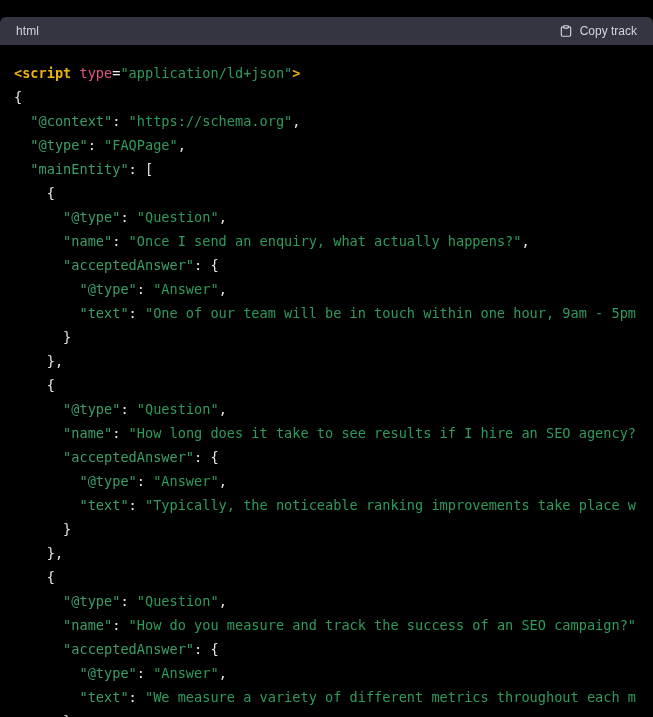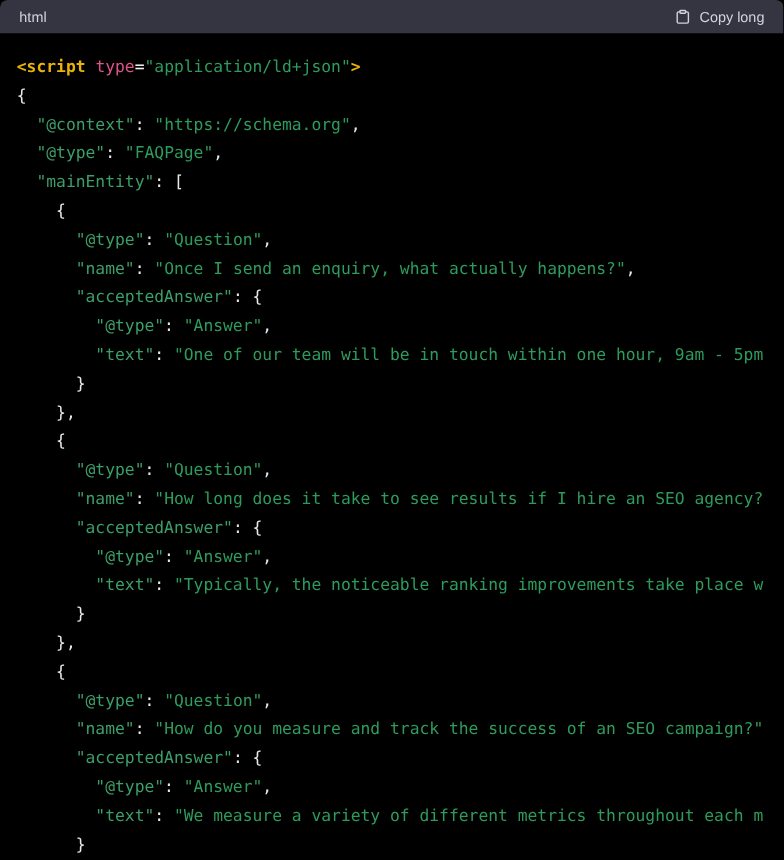--- a/index.html
+++ b/index.html
@@ -29,20 +29,21 @@
   .cb-header {
     height: 28px;
     background: #343541;
     display: flex;
     align-items: center;
     justify-content: space-between;
     padding: 0 16px 0 16px;
     box-sizing: border-box;
     border-top-left-radius: 6px;
     border-top-right-radius: 6px;
+    margin-top: 17px;
   }
   .cb-lang {
     color: #d1d5db;
     font-size: 12px;
     line-height: 12px;
     font-family: "Liberation Sans", sans-serif;
     letter-spacing: 0.1px;
   }
   .cb-copy {
     display: flex;
@@ -101,21 +102,21 @@
   <div class="cb-header">
     <span class="cb-lang">html</span>
 
     <div class="cb-copy">
       <span class="ic">
         <svg width="14" height="14" viewBox="0 0 24 24" fill="none" stroke="#d1d5db" stroke-width="2" stroke-linecap="round" stroke-linejoin="round">
           <rect x="8" y="3" width="8" height="4" rx="1"></rect>
           <path d="M8 5H6a2 2 0 0 0-2 2v12a2 2 0 0 0 2 2h12a2 2 0 0 0 2-2V7a2 2 0 0 0-2-2h-2"></path>
         </svg>
       </span>
-      <span>Copy long</span>
+      <span>Copy track</span>
     </div>
   </div>
 
   <div class="cb-body">
     <pre class="code" id="code-root"><span class="ln"><span class="t-tag">&lt;script</span><span class="t-plain"> </span><span class="t-attr">type</span><span class="t-op">=</span><span class="t-str">"application/ld+json"</span><span class="t-tag">&gt;</span></span><span class="ln"><span class="t-punc">{</span></span><span class="ln"><span class="t-key">  "@context"</span><span class="t-punc">:</span><span class="t-str"> "https://schema.org"</span><span class="t-punc">,</span></span><span class="ln"><span class="t-key">  "@type"</span><span class="t-punc">:</span><span class="t-str"> "FAQPage"</span><span class="t-punc">,</span></span><span class="ln"><span class="t-key">  "mainEntity"</span><span class="t-punc">: [</span></span><span class="ln"><span class="t-punc">    {</span></span><span class="ln"><span class="t-key">      "@type"</span><span class="t-punc">:</span><span class="t-str"> "Question"</span><span class="t-punc">,</span></span><span class="ln"><span class="t-key">      "name"</span><span class="t-punc">:</span><span class="t-str"> "Once I send an enquiry, what actually happens?"</span><span class="t-punc">,</span></span><span class="ln"><span class="t-key">      "acceptedAnswer"</span><span class="t-punc">: {</span></span><span class="ln"><span class="t-key">        "@type"</span><span class="t-punc">:</span><span class="t-str"> "Answer"</span><span class="t-punc">,</span></span><span class="ln"><span class="t-key">        "text"</span><span class="t-punc">:</span><span class="t-str"> "One of our team will be in touch within one hour, 9am - 5pm</span></span><span class="ln"><span class="t-punc">      }</span></span><span class="ln"><span class="t-punc">    },</span></span><span class="ln"><span class="t-punc">    {</span></span><span class="ln"><span class="t-key">      "@type"</span><span class="t-punc">:</span><span class="t-str"> "Question"</span><span class="t-punc">,</span></span><span class="ln"><span class="t-key">      "name"</span><span class="t-punc">:</span><span class="t-str"> "How long does it take to see results if I hire an SEO agency?</span></span><span class="ln"><span class="t-key">      "acceptedAnswer"</span><span class="t-punc">: {</span></span><span class="ln"><span class="t-key">        "@type"</span><span class="t-punc">:</span><span class="t-str"> "Answer"</span><span class="t-punc">,</span></span><span class="ln"><span class="t-key">        "text"</span><span class="t-punc">:</span><span class="t-str"> "Typically, the noticeable ranking improvements take place w</span></span><span class="ln"><span class="t-punc">      }</span></span><span class="ln"><span class="t-punc">    },</span></span><span class="ln"><span class="t-punc">    {</span></span><span class="ln"><span class="t-key">      "@type"</span><span class="t-punc">:</span><span class="t-str"> "Question"</span><span class="t-punc">,</span></span><span class="ln"><span class="t-key">      "name"</span><span class="t-punc">:</span><span class="t-str"> "How do you measure and track the success of an SEO campaign?"</span></span><span class="ln"><span class="t-key">      "acceptedAnswer"</span><span class="t-punc">: {</span></span><span class="ln"><span class="t-key">        "@type"</span><span class="t-punc">:</span><span class="t-str"> "Answer"</span><span class="t-punc">,</span></span><span class="ln"><span class="t-key">        "text"</span><span class="t-punc">:</span><span class="t-str"> "We measure a variety of different metrics throughout each m</span></span><span class="ln"><span class="t-punc">      }</span></span></pre>
   </div>
 
 </div>
 
 </body></html>

